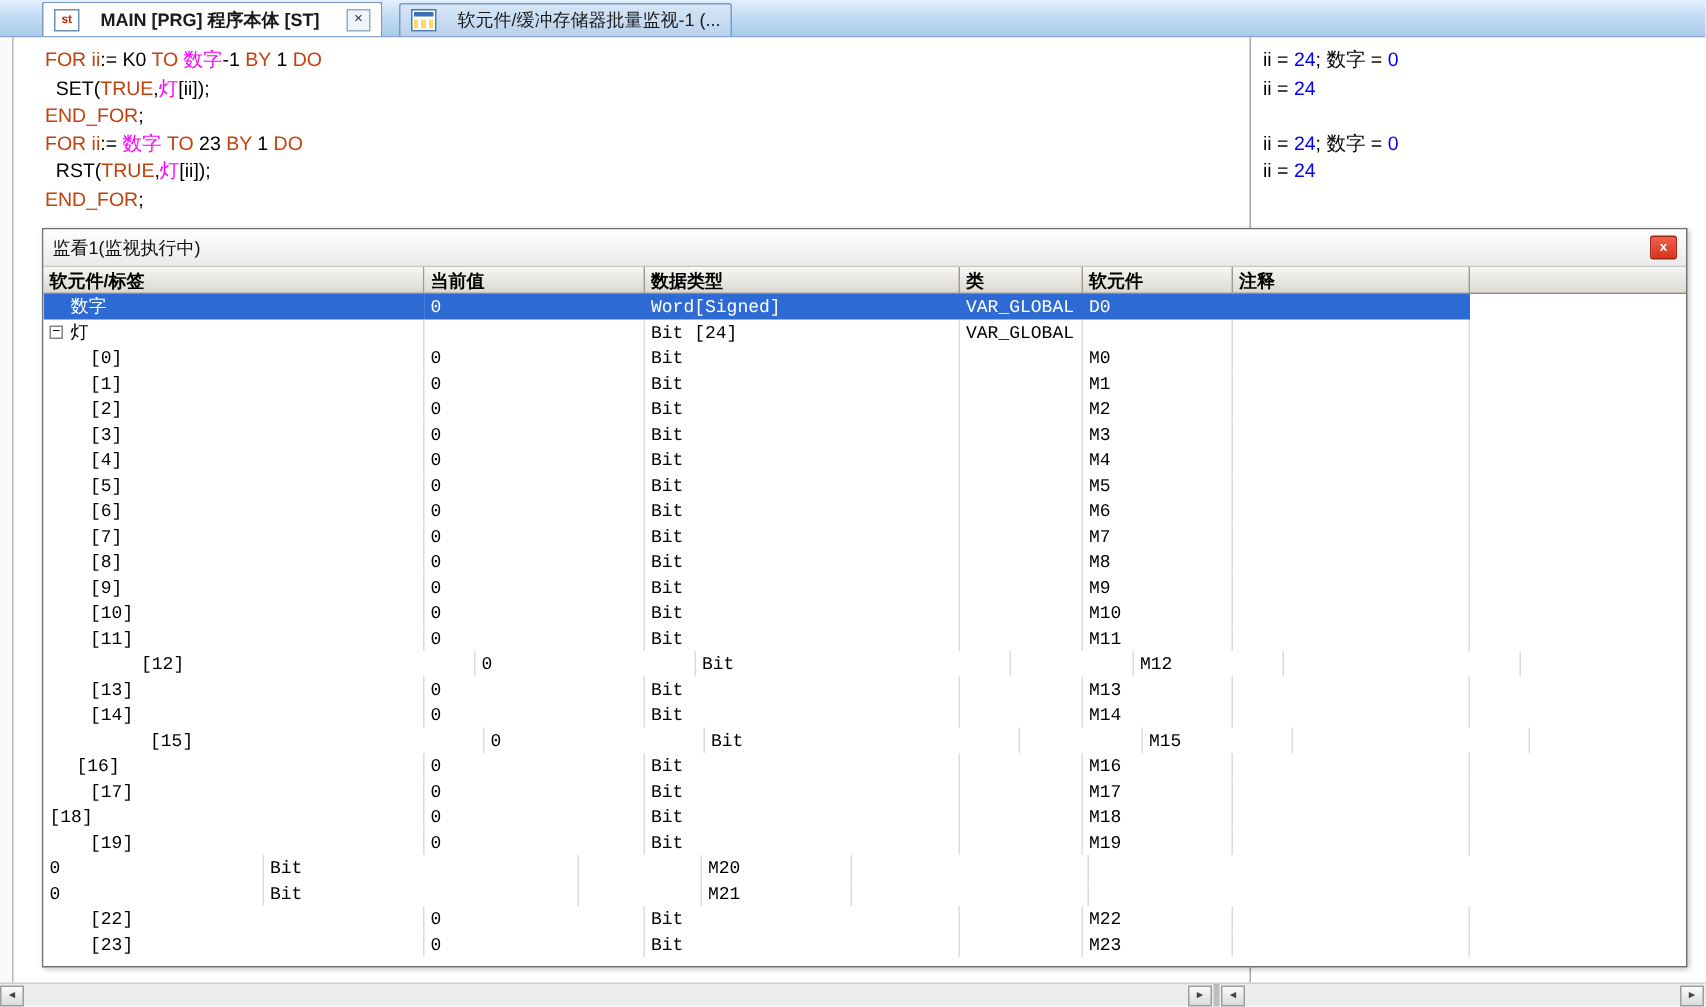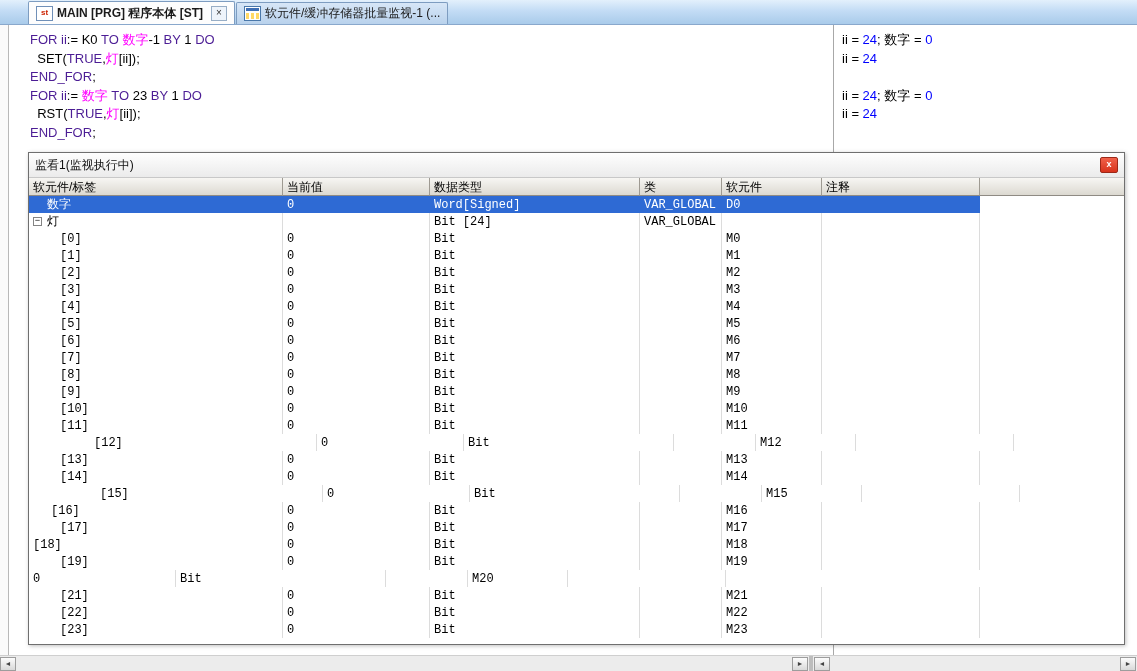--- a/index.html
+++ b/index.html
@@ -8,24 +8,24 @@
     background:#ffffff;font-family:"Liberation Sans",sans-serif;
   }
   
   .tabbar{
     position:absolute;left:0;top:0;width:1137px;height:25px;box-sizing:border-box;
     background:linear-gradient(#e3f0fc 0%,#c3dcf5 45%,#a9cbea 100%);
     border-bottom:1px solid #89a8cc;
     display:flex;align-items:flex-end;padding-left:28px;
   }
   .tab{
-    height:21px;display:flex;align-items:center;gap:4px;padding:0 7px;
+    height:21px;display:flex;align-items:center;gap:14px;padding:0 7px;
     font-size:12px;color:#1a1a1a;white-space:nowrap;
     border:1px solid #7d9cc0;border-bottom:none;border-radius:2px 2px 0 0;
-    background:linear-gradient(#d7e6f7,#b9d2ec);margin-right:1px;cursor:default;
+    background:linear-gradient(#d7e6f7,#b9d2ec);margin-right:11px;cursor:default;
   }
   .tab.active{background:#fdfdfd;font-weight:bold;height:22px;}
   .tab-close-box{
     width:14px;height:13px;border:1px solid #98aec6;background:#eef4fb;
     font-size:10px;line-height:11px;text-align:center;color:#333;margin-left:4px;font-weight:normal;
   }
   .icon-st{
     width:15px;height:13px;border:1px solid #7090b8;background:#fff;flex:none;
     font-size:8px;font-weight:bold;color:#cc2200;text-align:center;line-height:12px;
   }
@@ -34,21 +34,21 @@
   .icon-mon::after{content:"";position:absolute;left:1px;right:1px;top:6px;bottom:1px;
     background:repeating-linear-gradient(90deg,#ffd966 0 3px,#ffffff 3px 5px);}
   
   .left-strip{position:absolute;left:0;top:25px;width:9px;height:630px;background:#fafafa;border-right:1px solid #b8b8b8;box-sizing:border-box;}
   .code-pane{position:absolute;left:10px;top:25px;width:823px;height:630px;background:#fff;font-size:13px;}
   .code-pane .content{padding-top:6px;padding-left:20px;}
   .vsep{position:absolute;left:833px;top:25px;width:1px;height:630px;background:#a8a8a8;}
   .monitor-pane{position:absolute;left:834px;top:25px;width:303px;height:630px;background:#fff;font-size:13px;}
   .monitor-pane .content{padding-top:6px;padding-left:8px;}
   .cline{white-space:pre;line-height:18.5px;height:18.5px;}
-  .tk-kw{color:#4c1d95;}
+  .tk-kw{color:#c2410c;}
   .tk-lbl{color:#ff00ff;}
   .tk-pl{color:#000000;}
   .tk-val{color:#0000ff;}
   
   .watch{
     position:absolute;left:28px;top:152px;width:1097px;height:493px;z-index:5;
     background:#ffffff;border:1px solid #6f6f6f;box-shadow:1px 1px 4px rgba(0,0,0,.25);box-sizing:border-box;
   }
   .watch-title{
     height:25px;background:linear-gradient(#fefefe,#ebebeb);border-bottom:1px solid #c8c8c8;
@@ -56,21 +56,21 @@
   }
   .watch-close{
     margin-left:auto;width:16px;height:14px;flex:none;
     background:linear-gradient(#f0614a,#d8331c);border:1px solid #9c2818;border-radius:2px;
     color:#fff;font-size:9px;font-weight:bold;text-align:center;line-height:12px;cursor:default;
   }
   .watch-header{display:flex;height:18px;}
   .hcell{
     box-sizing:border-box;background:linear-gradient(#f7f6f3,#dcd9d1);
     border-right:1px solid #9e9a92;border-bottom:1px solid #8f8b84;
-    font-size:12px;padding:1px 4px;white-space:nowrap;overflow:hidden;color:#000;
+    font-size:12px;padding:1px 4px;white-space:nowrap;overflow:hidden;color:#000;font-weight:bold;
   }
   .hcell.cf{flex:1;border-right:none;}
   .watch-body{position:absolute;top:43px;left:0;right:0;bottom:0;overflow:hidden;background:#fff;}
   .wrow{display:flex;height:17px;}
   .wcell{
     box-sizing:border-box;border-right:1px solid #dcdcdc;padding:1px 4px;
     white-space:nowrap;overflow:hidden;font-family:"Liberation Mono",monospace;
     font-size:12px;line-height:14px;color:#000;display:flex;align-items:center;
   }
   .c0{width:254px;} .c1{width:147px;} .c2{width:210px;} .c3{width:82px;} .c4{width:100px;} .c5{width:158px;}
@@ -393,23 +393,20 @@
         </div>
         <div class="wrow">
           <div class="wcell c1">0</div>
           <div class="wcell c2">Bit</div>
           <div class="wcell c3"></div>
           <div class="wcell c4">M20</div>
           <div class="wcell c5"></div>
           <div class="wcell cf"></div>
         </div>
         <div class="wrow">
-          <div class="wcell c0" style="padding-left: 31px;">
-            <span>[21]</span>
-          </div>
           <div class="wcell c1">0</div>
           <div class="wcell c2">Bit</div>
           <div class="wcell c3"></div>
           <div class="wcell c4">M21</div>
           <div class="wcell c5"></div>
           <div class="wcell cf"></div>
         </div>
         <div class="wrow">
           <div class="wcell c0" style="padding-left: 31px;">
             <span>[22]</span>

